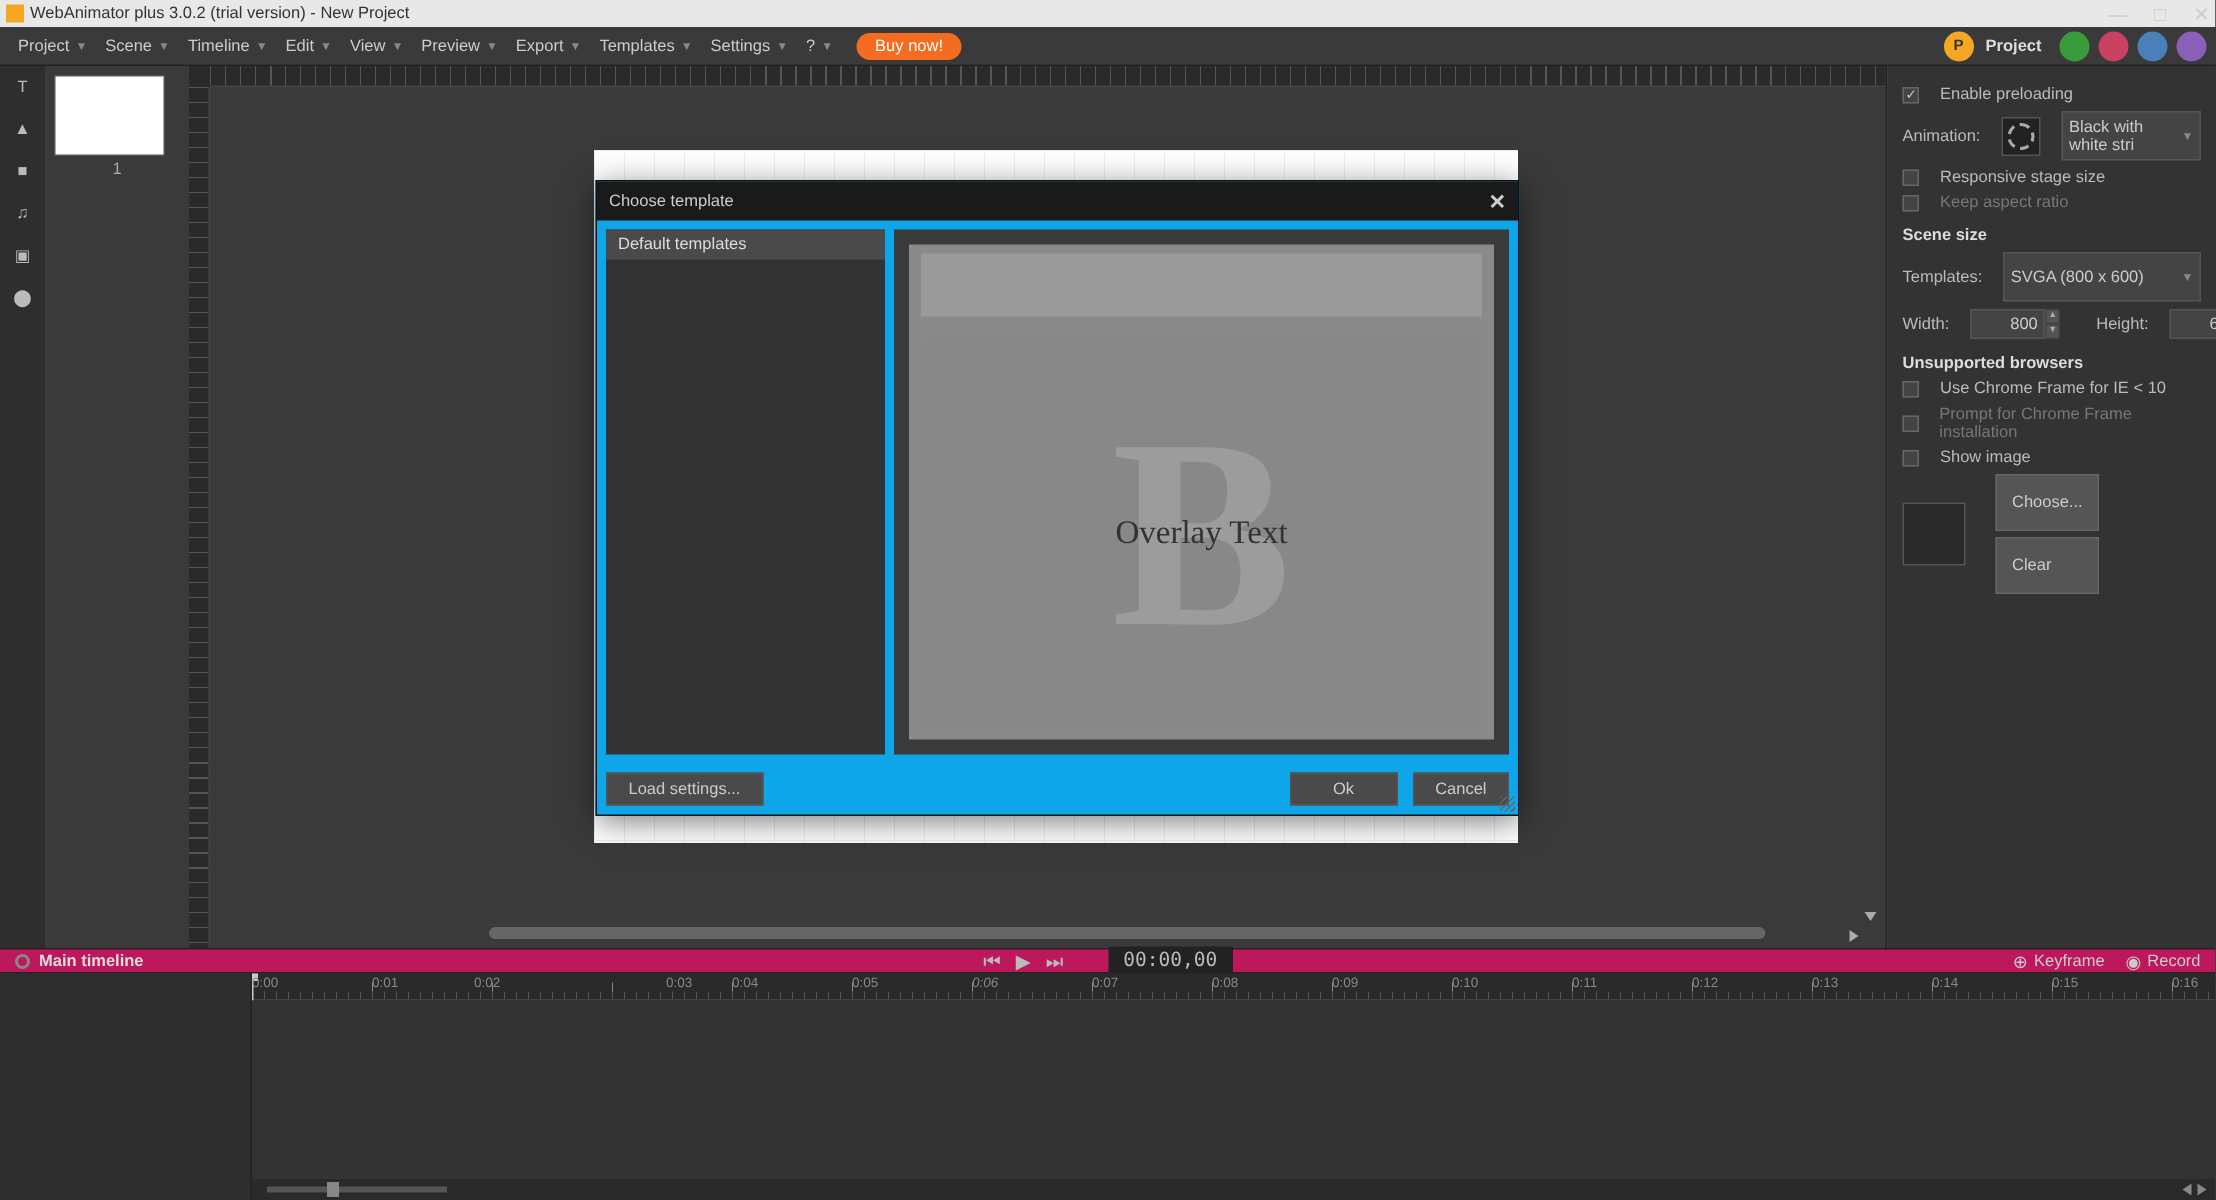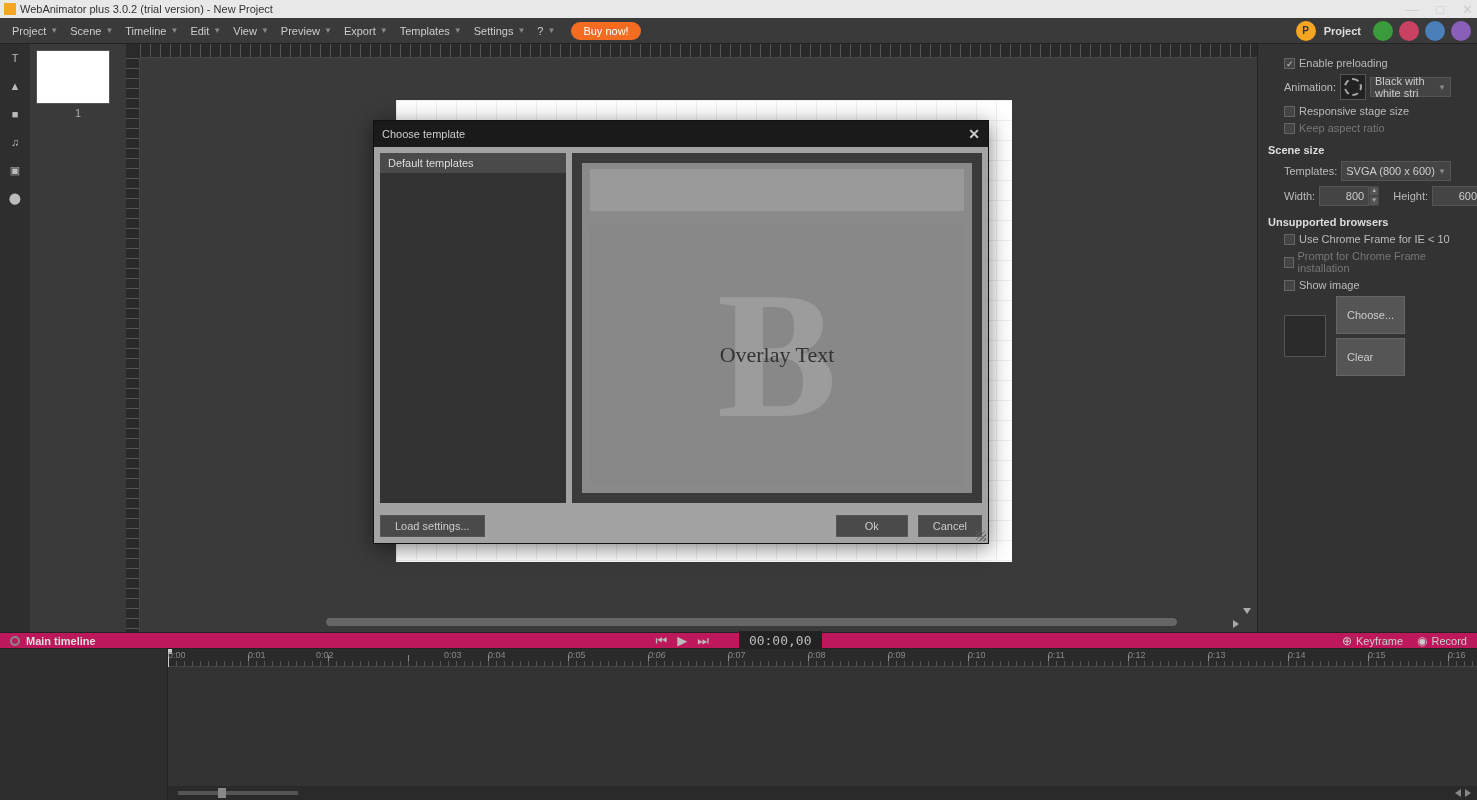--- a/index.html
+++ b/index.html
@@ -45,26 +45,26 @@
   background-image:linear-gradient(#eee 1px,transparent 1px),linear-gradient(90deg,#eee 1px,transparent 1px);
   background-size:20px 20px; }
 .hscroll { position:absolute; bottom:6px; left:200px; right:80px; height:8px; background:#2a2a2a; border-radius:4px; }
 .hscroll .thumbbar { position:absolute; left:0; width:100%; height:100%; background:#666; border-radius:4px; }
 .navtri { position:absolute; width:0; height:0; cursor:pointer; }
 .tri-r { right:18px; bottom:4px; border-left:6px solid #aaa; border-top:4px solid transparent; border-bottom:4px solid transparent; }
 .tri-d { right:6px; bottom:18px; border-top:6px solid #aaa; border-left:4px solid transparent; border-right:4px solid transparent; }
 
 
 .rightpanel { width:220px; background:#333; border-left:1px solid #222; padding:8px 10px; overflow-y:auto; }
-.rightpanel .row { display:flex; align-items:center; margin:5px 16px; gap:4px; }
+.rightpanel .row { display:flex; align-items:center; margin:5px 0; gap:14px; }
 .rightpanel label { color:#bbb; font-size:11px; }
 .cb { width:11px; height:11px; border:1px solid #666; background:#444; display:inline-block; cursor:pointer; }
 .cb.checked::after { content:"✓"; color:#ccc; font-size:9px; position:relative; top:-2px; left:1px; }
 .secthead { color:#ddd; font-weight:bold; margin:10px 0 4px; font-size:11px; }
-.selbox { flex:1; background:#444; border:1px solid #555; padding:2px 4px; color:#ccc; height:20px; display:flex; align-items:center; justify-content:space-between; cursor:pointer; }
+.selbox { flex:1; background:#444; border:1px solid #555; padding:2px 4px; color:#ccc; height:33px; display:flex; align-items:center; justify-content:space-between; cursor:pointer; }
 .selbox .caret { font-size:8px; color:#888; }
 .numinput { width:50px; background:#444; border:1px solid #555; padding:2px 4px; color:#ccc; text-align:right; height:20px; }
 .spinwrap { display:flex; }
 .spin { width:10px; display:flex; flex-direction:column; }
 .spin div { height:10px; background:#555; border:1px solid #444; font-size:6px; text-align:center; line-height:7px; color:#aaa; cursor:pointer; }
 .smbtn { background:#555; border:1px solid #666; padding:12px 10px; color:#ccc; cursor:pointer; font-size:11px; }
 .animthumb { width:26px; height:26px; background:#222; border:1px solid #555; display:flex; align-items:center; justify-content:center; }
 .animthumb::after { content:""; width:14px; height:14px; border:2px dashed #aaa; border-radius:50%; }
 .imgthumb { width:42px; height:42px; background:#2a2a2a; border:1px solid #555; }
 
@@ -91,21 +91,21 @@
 .playhead::before { content:""; position:absolute; top:-2px; left:-3px; width:7px; height:7px; background:#ccc; }
 .tl-tracks { position:absolute; top:18px; left:0; right:0; bottom:14px; background:#333; }
 .tl-botbar { position:absolute; bottom:0; left:0; right:0; height:14px; background:#2a2a2a; display:flex; align-items:center; }
 .zoomslider { margin-left:10px; width:120px; height:4px; background:#555; position:relative; }
 .zoomslider .knob { position:absolute; left:40px; top:-3px; width:8px; height:10px; background:#888; }
 .tl-botbar .tris { margin-left:auto; display:flex; gap:4px; margin-right:6px; }
 .tri-small-l { width:0; height:0; border-right:6px solid #888; border-top:4px solid transparent; border-bottom:4px solid transparent; cursor:pointer; }
 .tri-small-r { width:0; height:0; border-left:6px solid #888; border-top:4px solid transparent; border-bottom:4px solid transparent; cursor:pointer; }
 
 
-.modal { position:absolute; top:120px; left:373px; width:616px; background:#a3a3a3; border:1px solid #111; box-shadow:0 4px 20px rgba(0,0,0,.5); }
+.modal { position:absolute; top:120px; left:397px; width:616px; background:#0ea5e9; border:1px solid #111; box-shadow:0 4px 20px rgba(0,0,0,.5); }
 .modal-title { background:#1a1a1a; padding:5px 8px; display:flex; align-items:center; }
 .modal-title span { color:#ccc; }
 .modal-title .close { margin-left:auto; color:#ccc; cursor:pointer; font-size:14px; font-weight:bold; }
 .modal-body { padding:6px; display:flex; gap:6px; }
 .tpl-list { width:186px; background:#333; }
 .tpl-cat { background:#4a4a4a; padding:4px 8px; color:#ddd; }
 .tpl-item { padding:4px 8px; color:#ccc; cursor:pointer; }
 .tpl-item.sel { color:#d4c25a; font-weight:bold; }
 .tpl-preview { flex:1; background:#3a3a3a; padding:10px; display:flex; align-items:center; justify-content:center; }
 .preview-img { width:390px; height:330px; background:#8a8a8a; position:relative; display:flex; flex-direction:column; }

